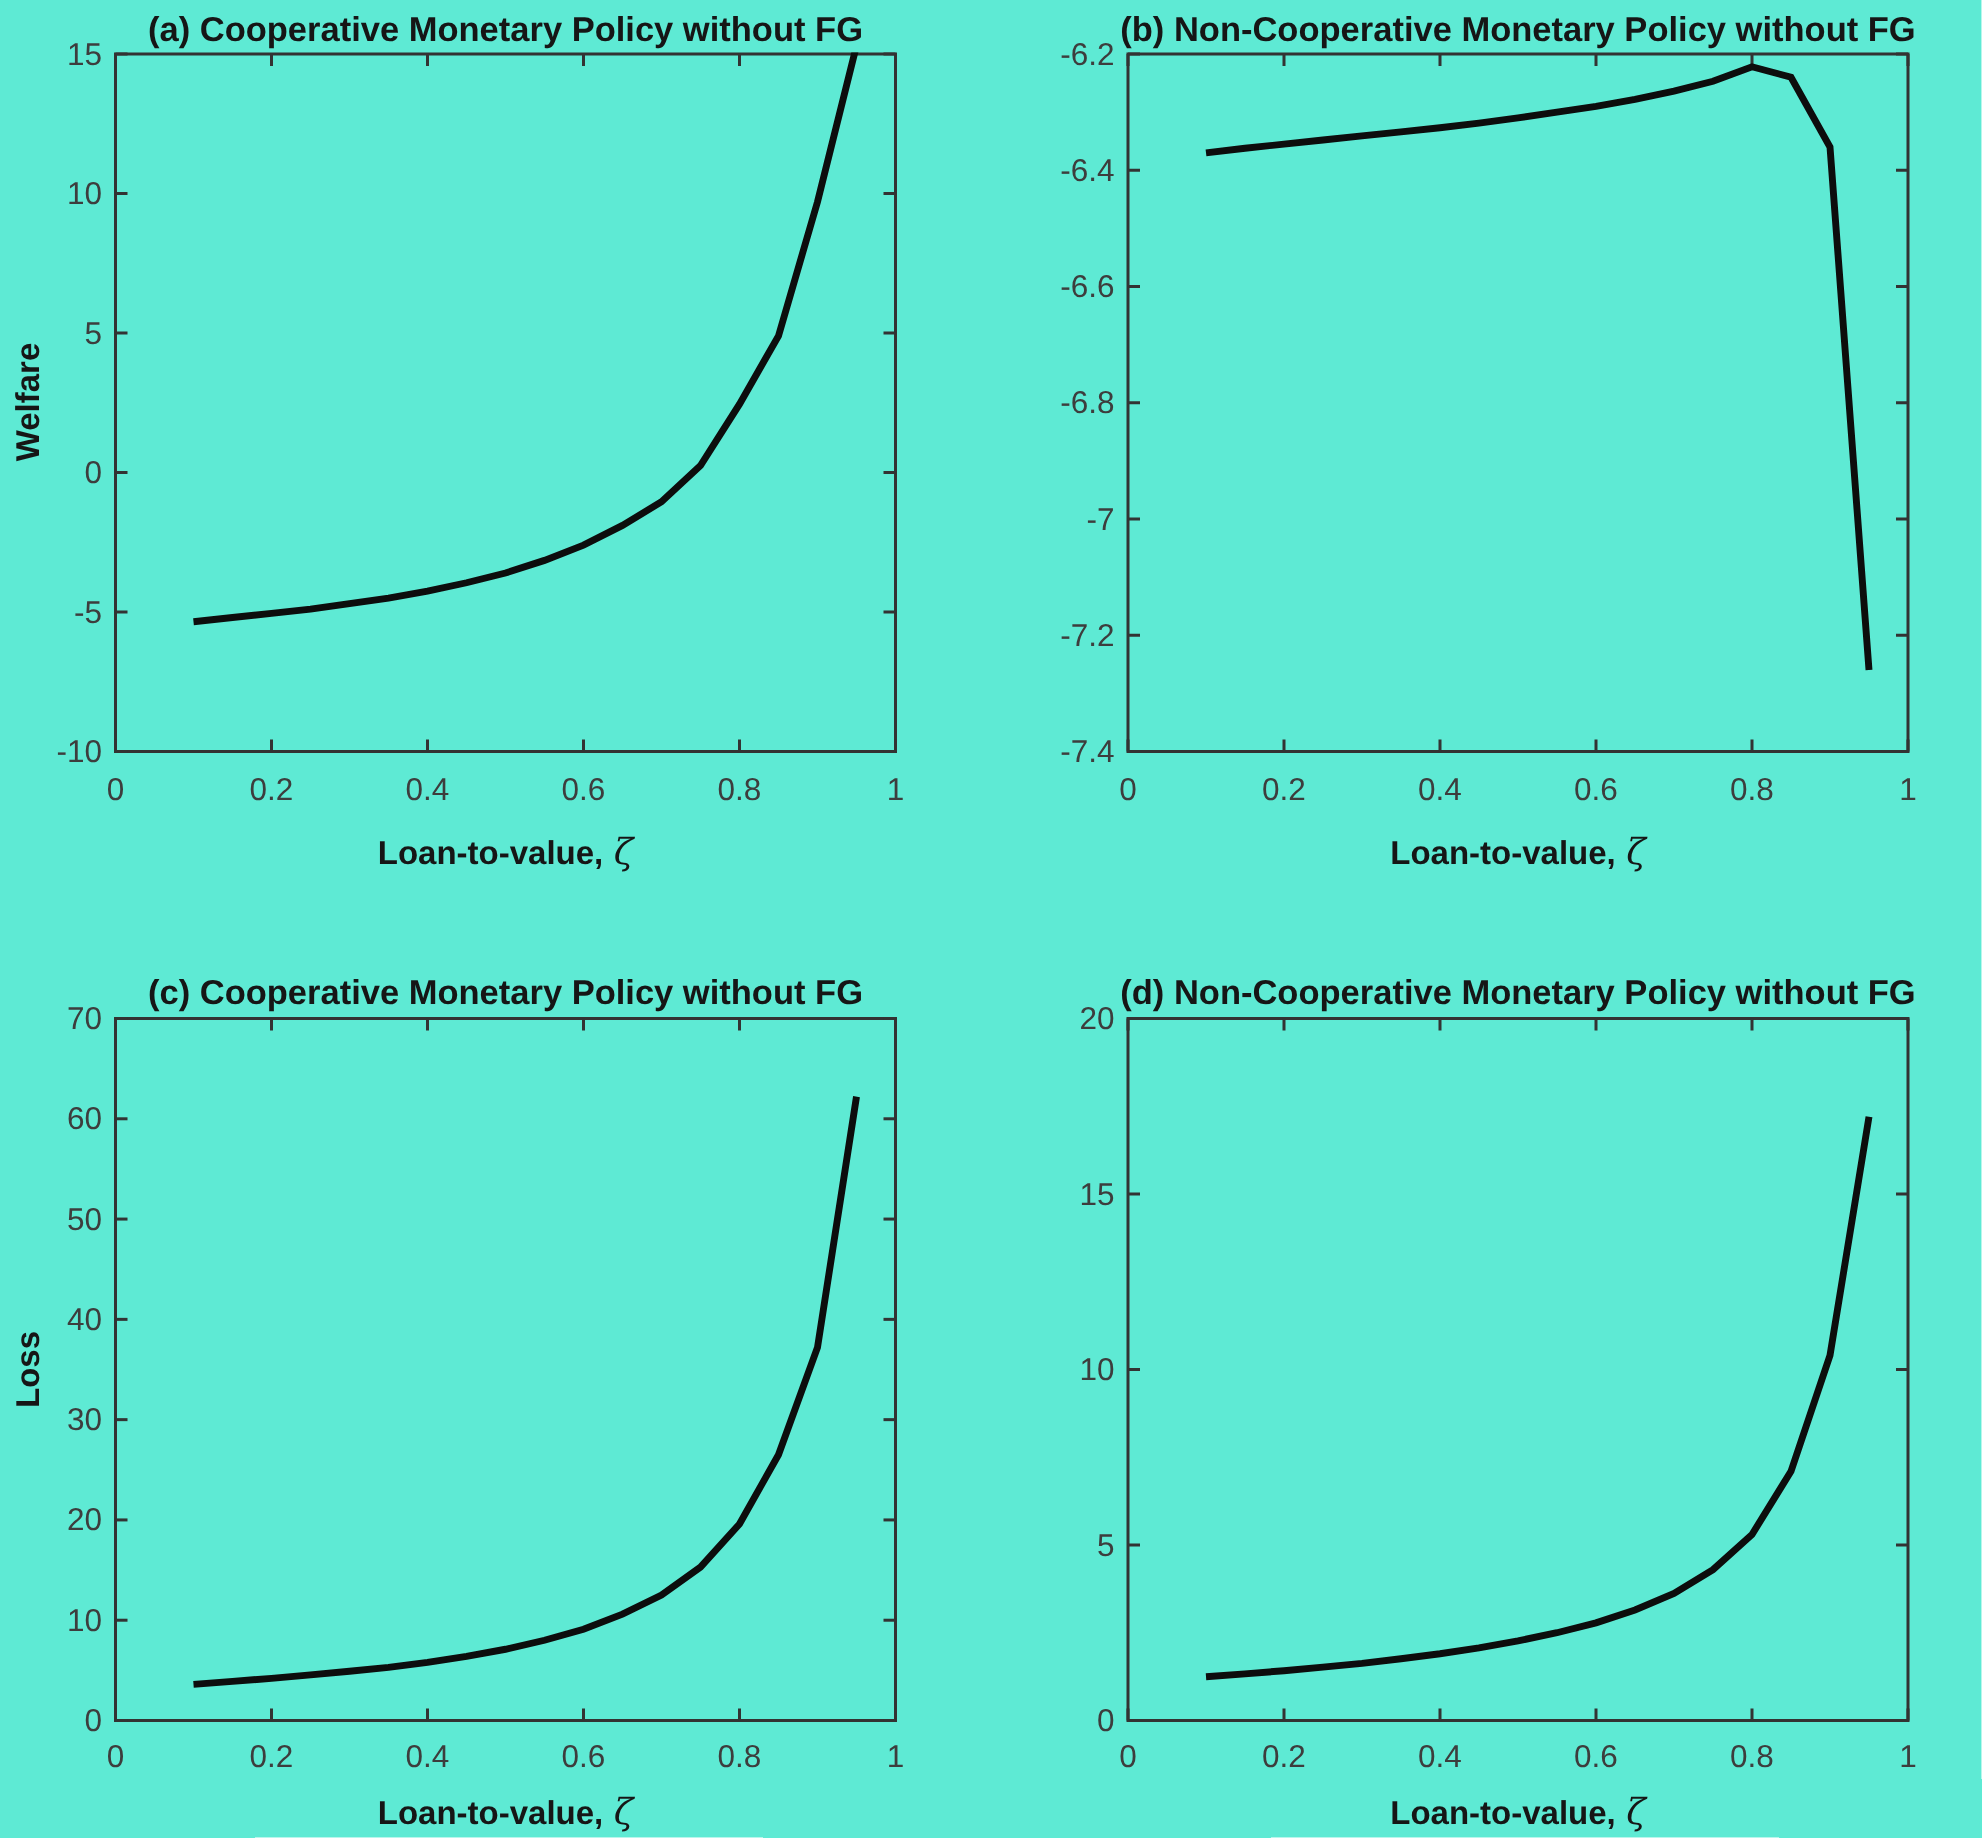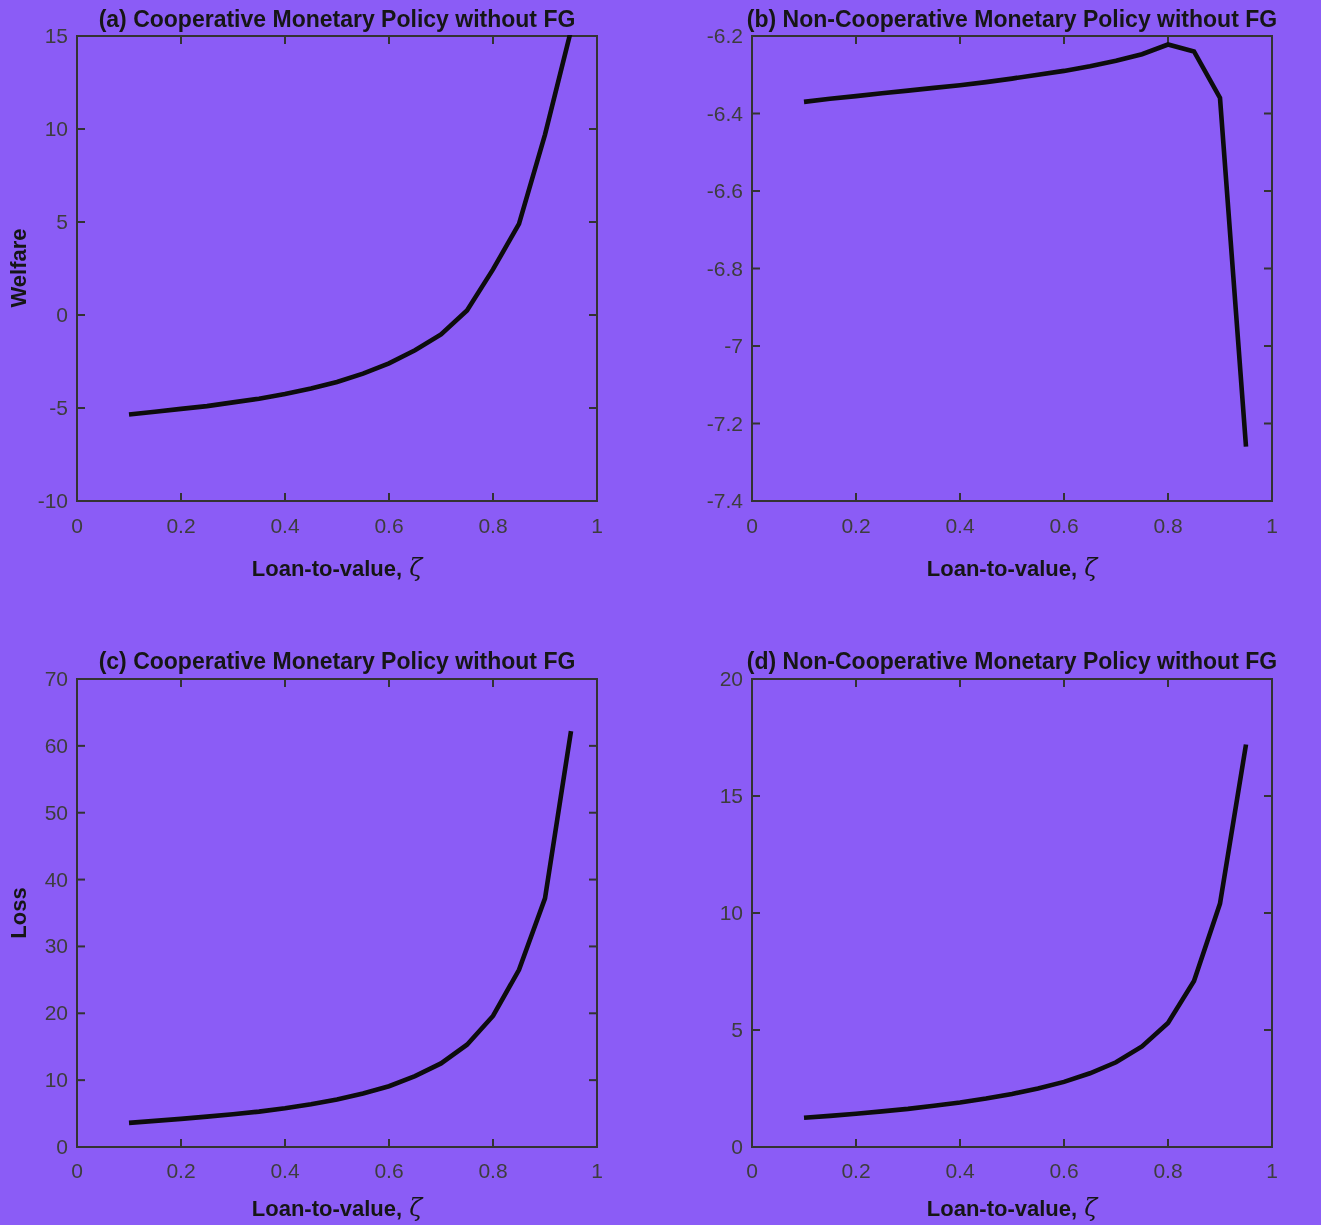--- a/index.html
+++ b/index.html
@@ -1,16 +1,16 @@
 <!DOCTYPE html>
 <html><head>
 <meta charset="utf-8">
 <style>
   html,body{margin:0;padding:0;background:#ffffff;}
-  #page{position:relative;width:1321px;height:1225px;background:#8b5cf6;overflow:hidden;
+  #page{position:relative;width:1321px;height:1225px;background:#5eead4;overflow:hidden;
         font-family:"Liberation Sans",sans-serif;}
   svg.panel{position:absolute;overflow:visible;}
   svg text{fill:#161616;}
   .title{font-family:"Liberation Sans",sans-serif;font-size:23px;font-weight:bold;text-anchor:middle;}
   .ticklab{font-family:"Liberation Sans",sans-serif;font-size:21px;font-weight:normal;fill:#3d3d3d;}
   .xlab,.ylab{font-family:"Liberation Sans",sans-serif;font-size:22px;font-weight:bold;text-anchor:middle;}
   .zeta{font-family:"DejaVu Serif","Liberation Serif",serif;font-style:italic;font-weight:normal;font-size:24px;}
 </style>
 </head>
 <body>

